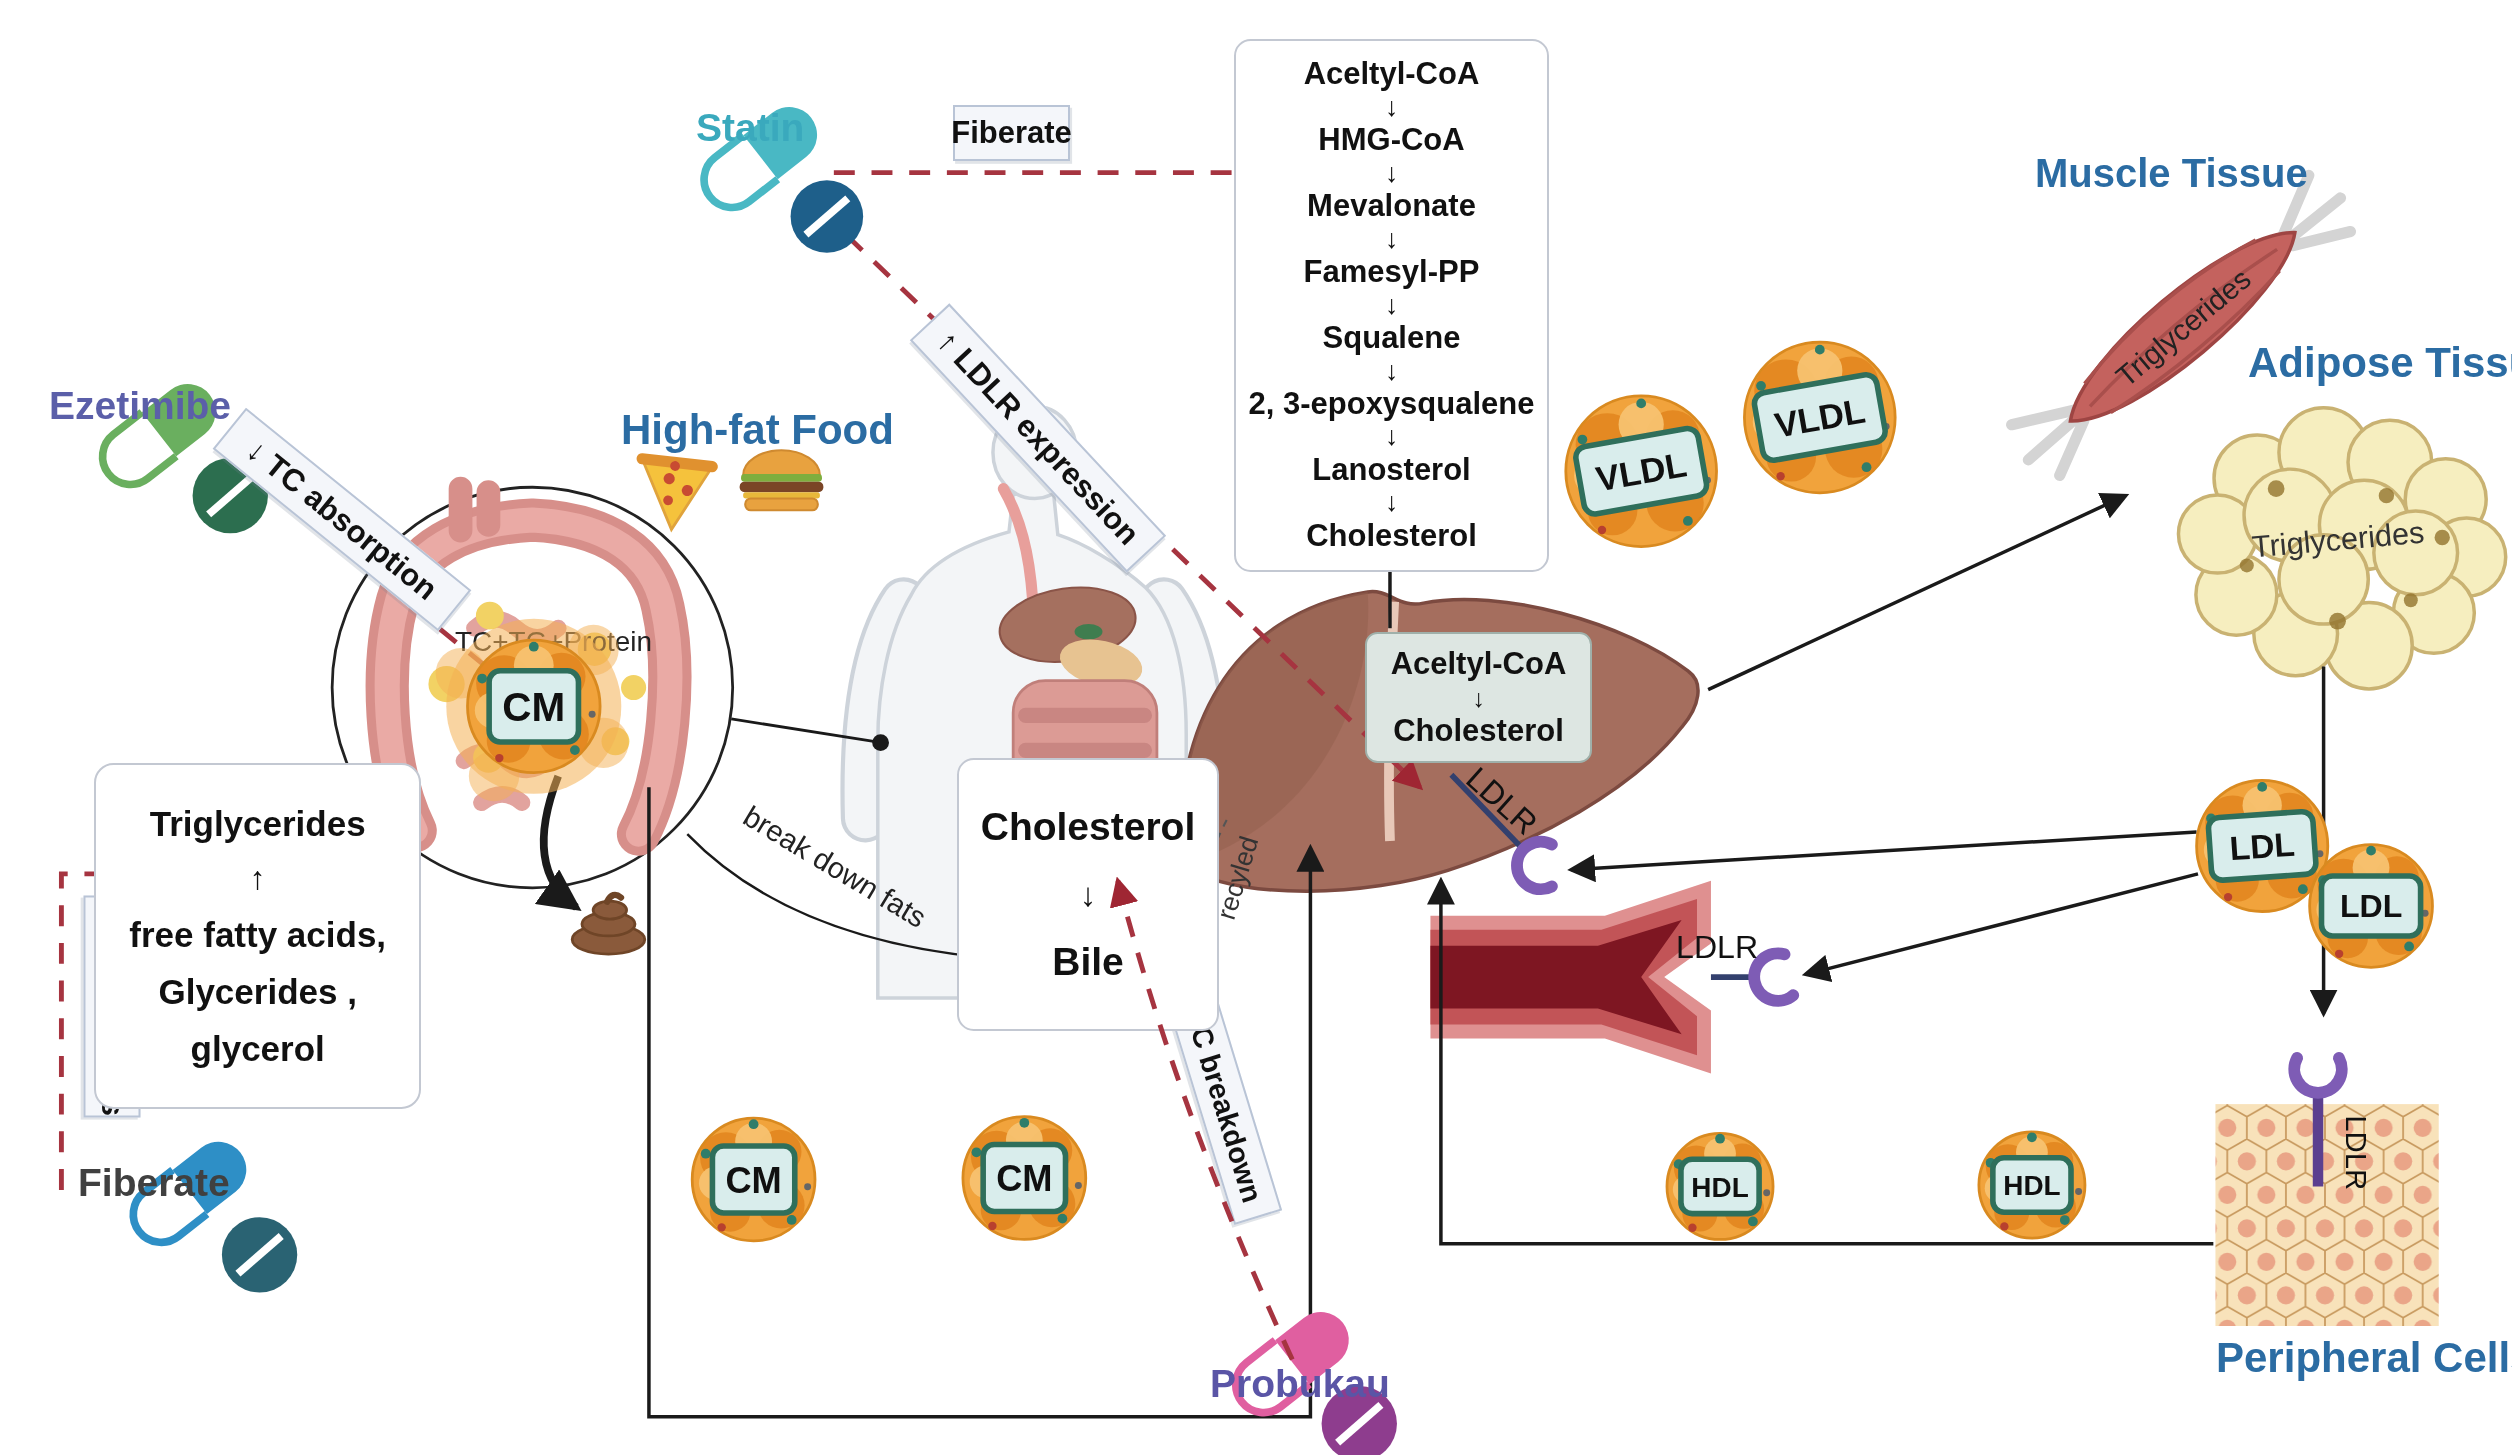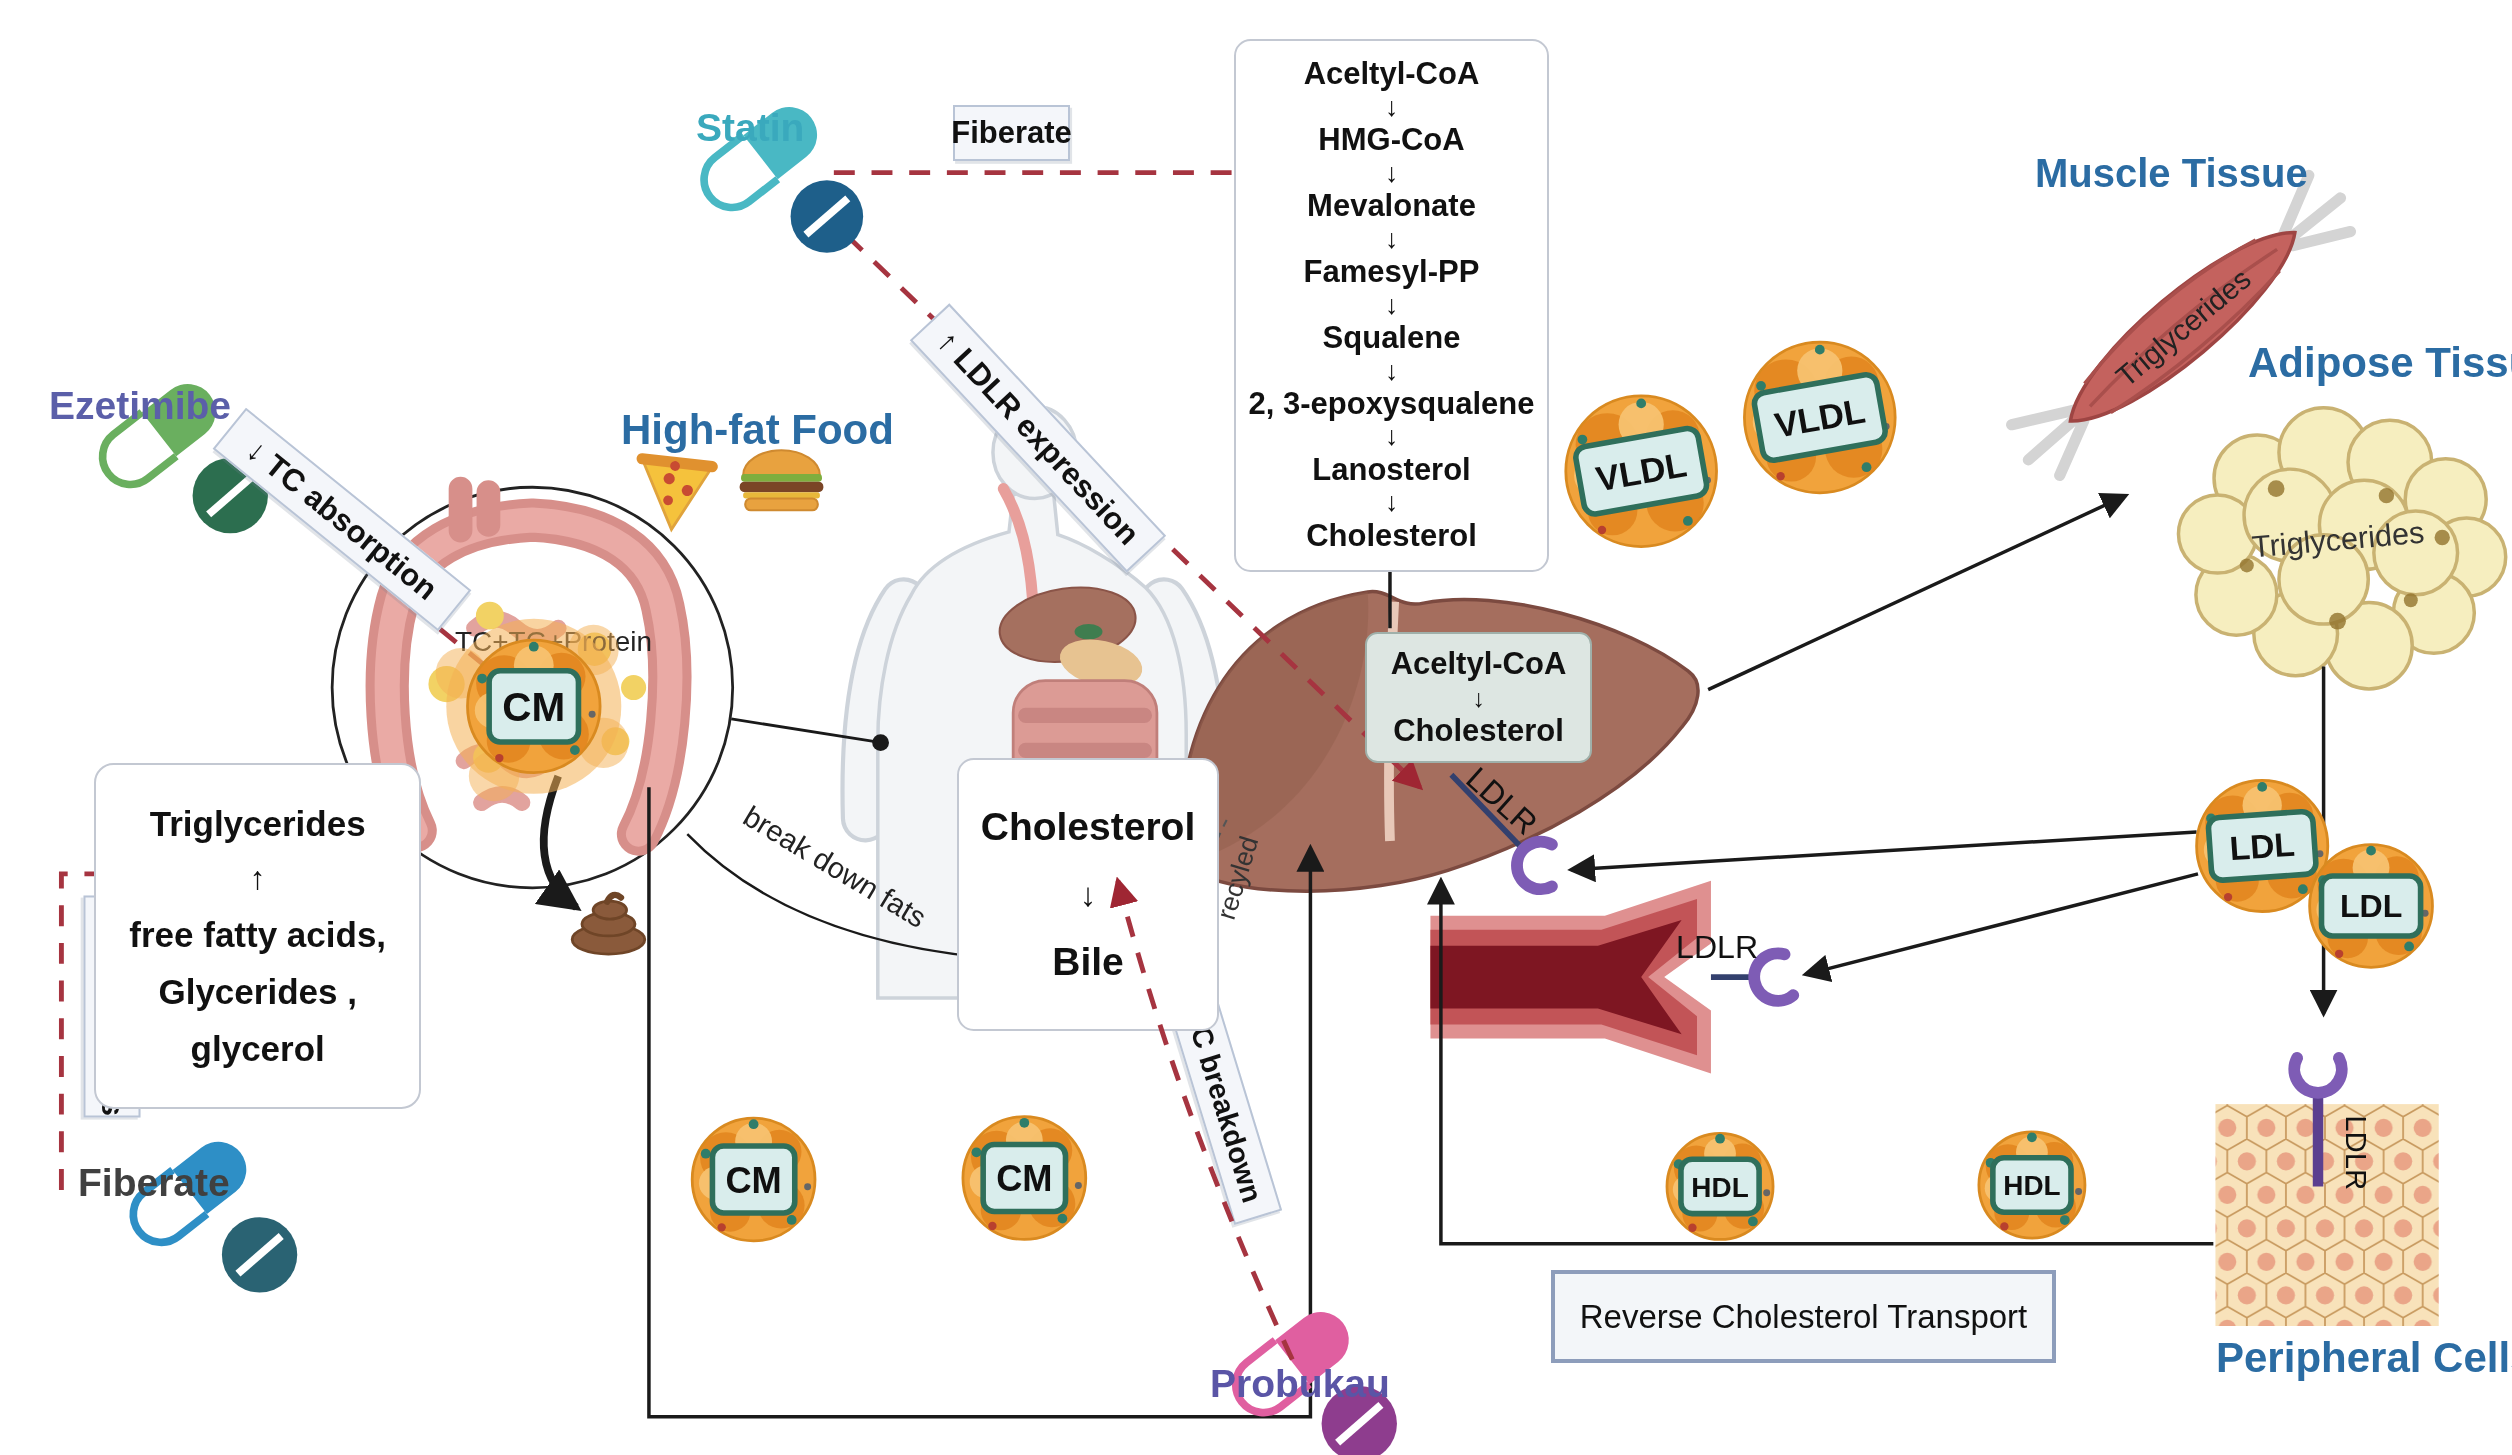--- a/index.html
+++ b/index.html
@@ -452,21 +452,20 @@
   <div class="bile-arrow">↓</div>
   <div class="bile-bottom">Bile</div>
 </div>
 <div class="wbox tg-box" style="left:94px;top:763px;width:315px;height:300px;" id="tg-box">
       <div class="tgline">Triglycerides</div>
       <div class="tgline tg-arrow">↑</div>
       <div class="tgline">free fatty acids,</div>
       <div class="tgline">Glycerides ,</div>
       <div class="tgline">glycerol</div>
     </div>
-<div class="rct-box" style="left:1551px;top:1270px;width:497px;height:85px;">Reverse Cholesterol Transport</div>
 
 <svg class="fg" width="2512" height="1456" viewBox="0 0 3600 2086">
   <defs>
     <marker id="mR2" viewBox="0 0 10 10" refX="8.5" refY="5" markerWidth="6" markerHeight="6" orient="auto-start-reverse">
       <path d="M0,0 L10,5 L0,10 z" fill="#9f2633"></path>
     </marker>
   </defs>
   <path d="M1852,1948 Q1690,1600 1602,1262" fill="none" stroke="#a63440" stroke-width="7" stroke-dasharray="30 24" marker-end="url(#mR2)"></path>
 </svg>
 

